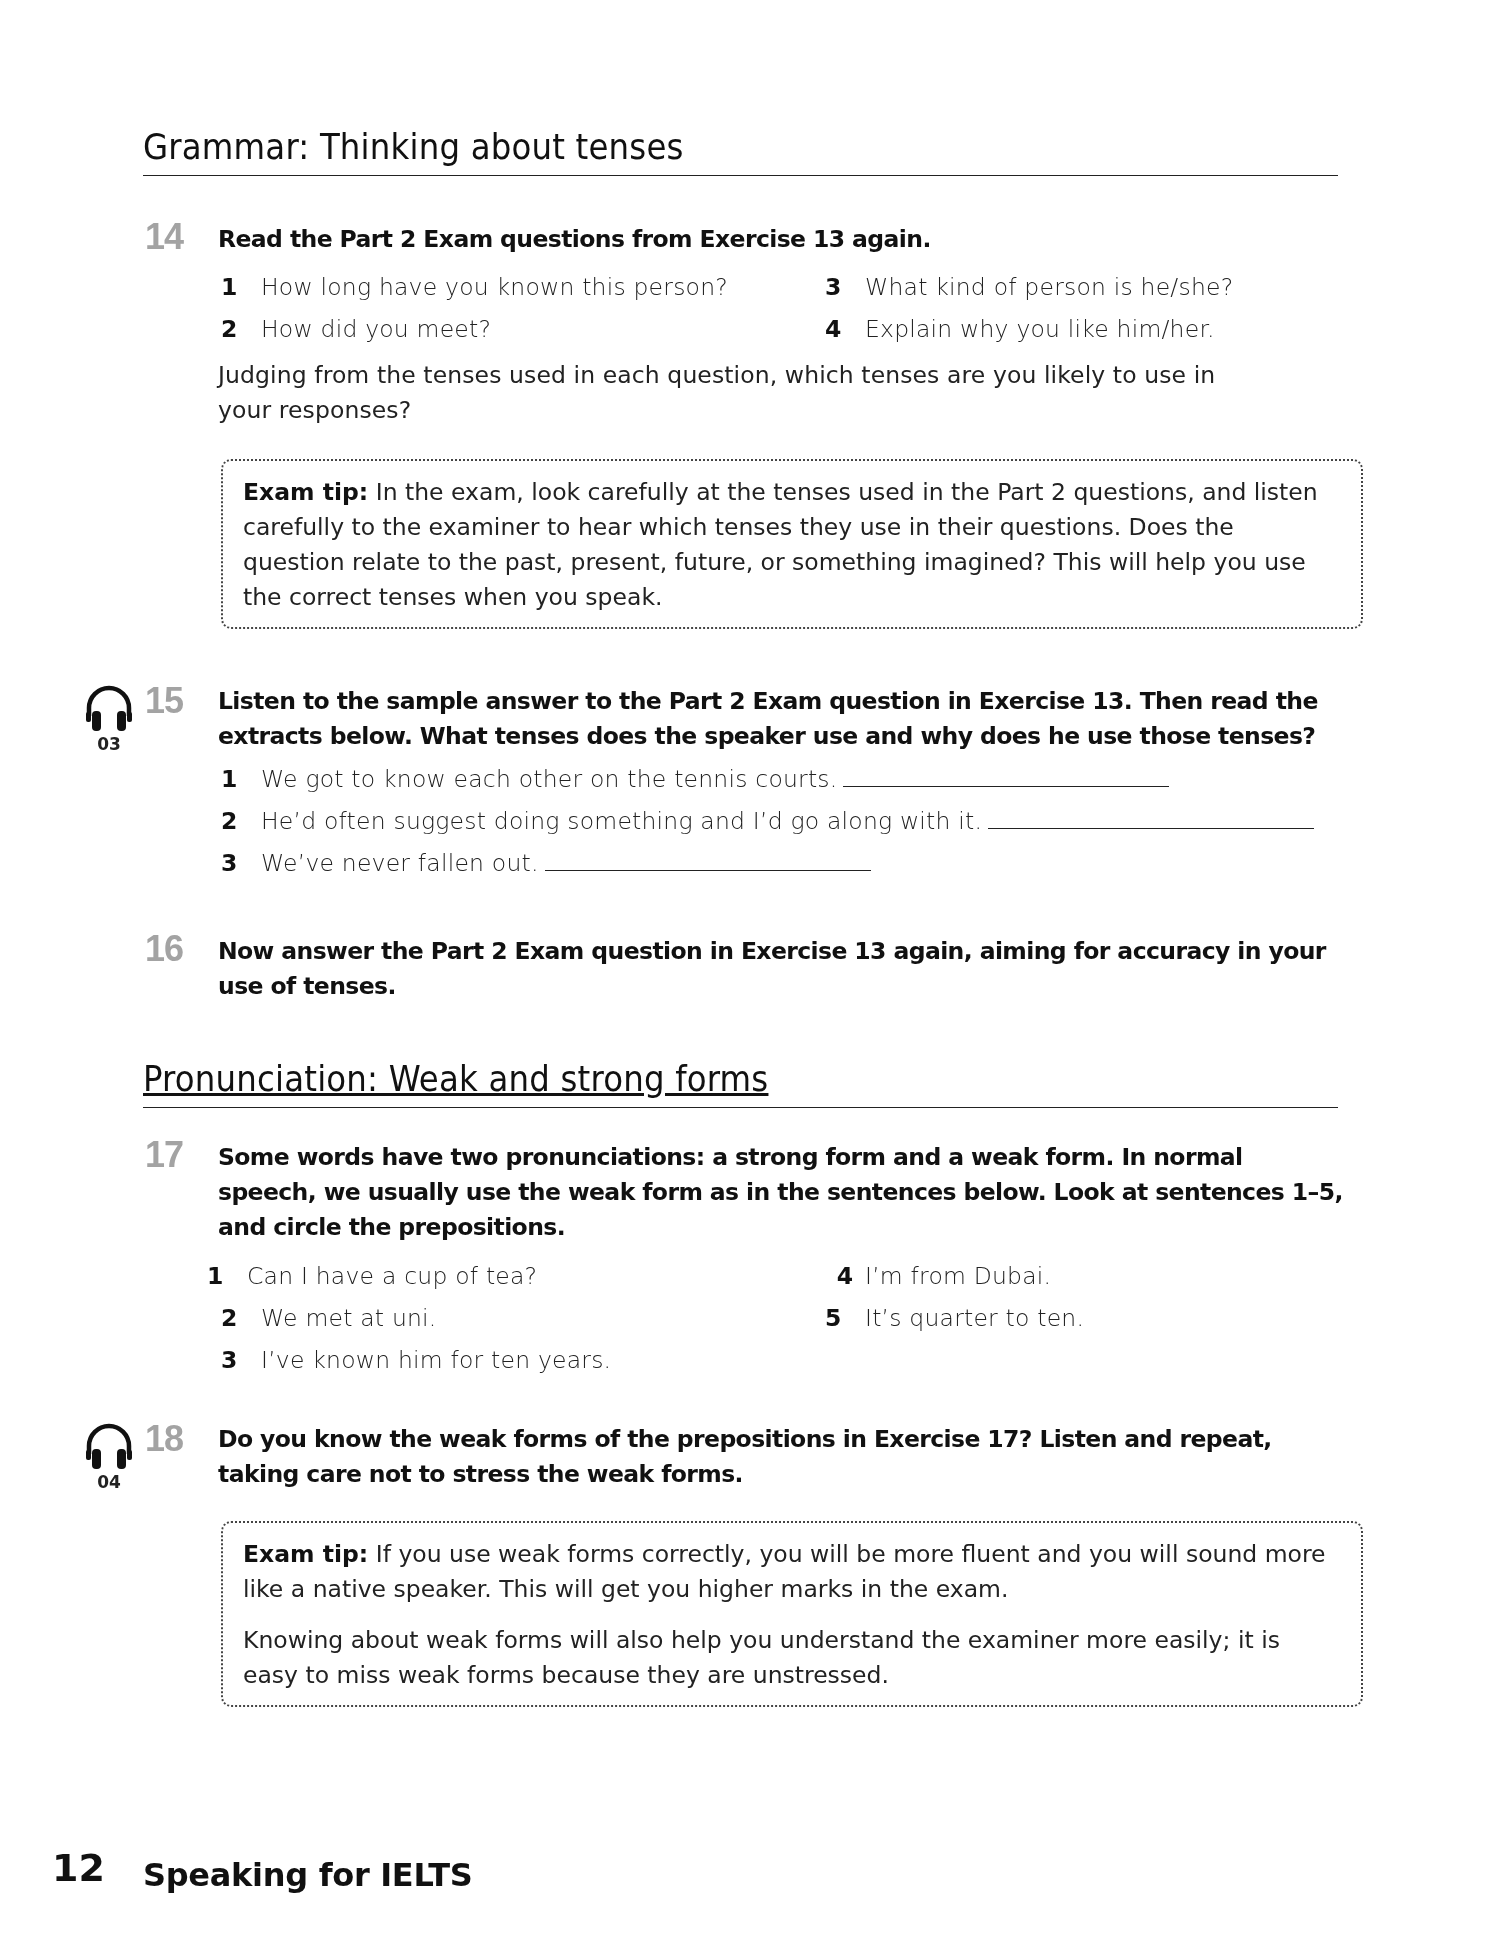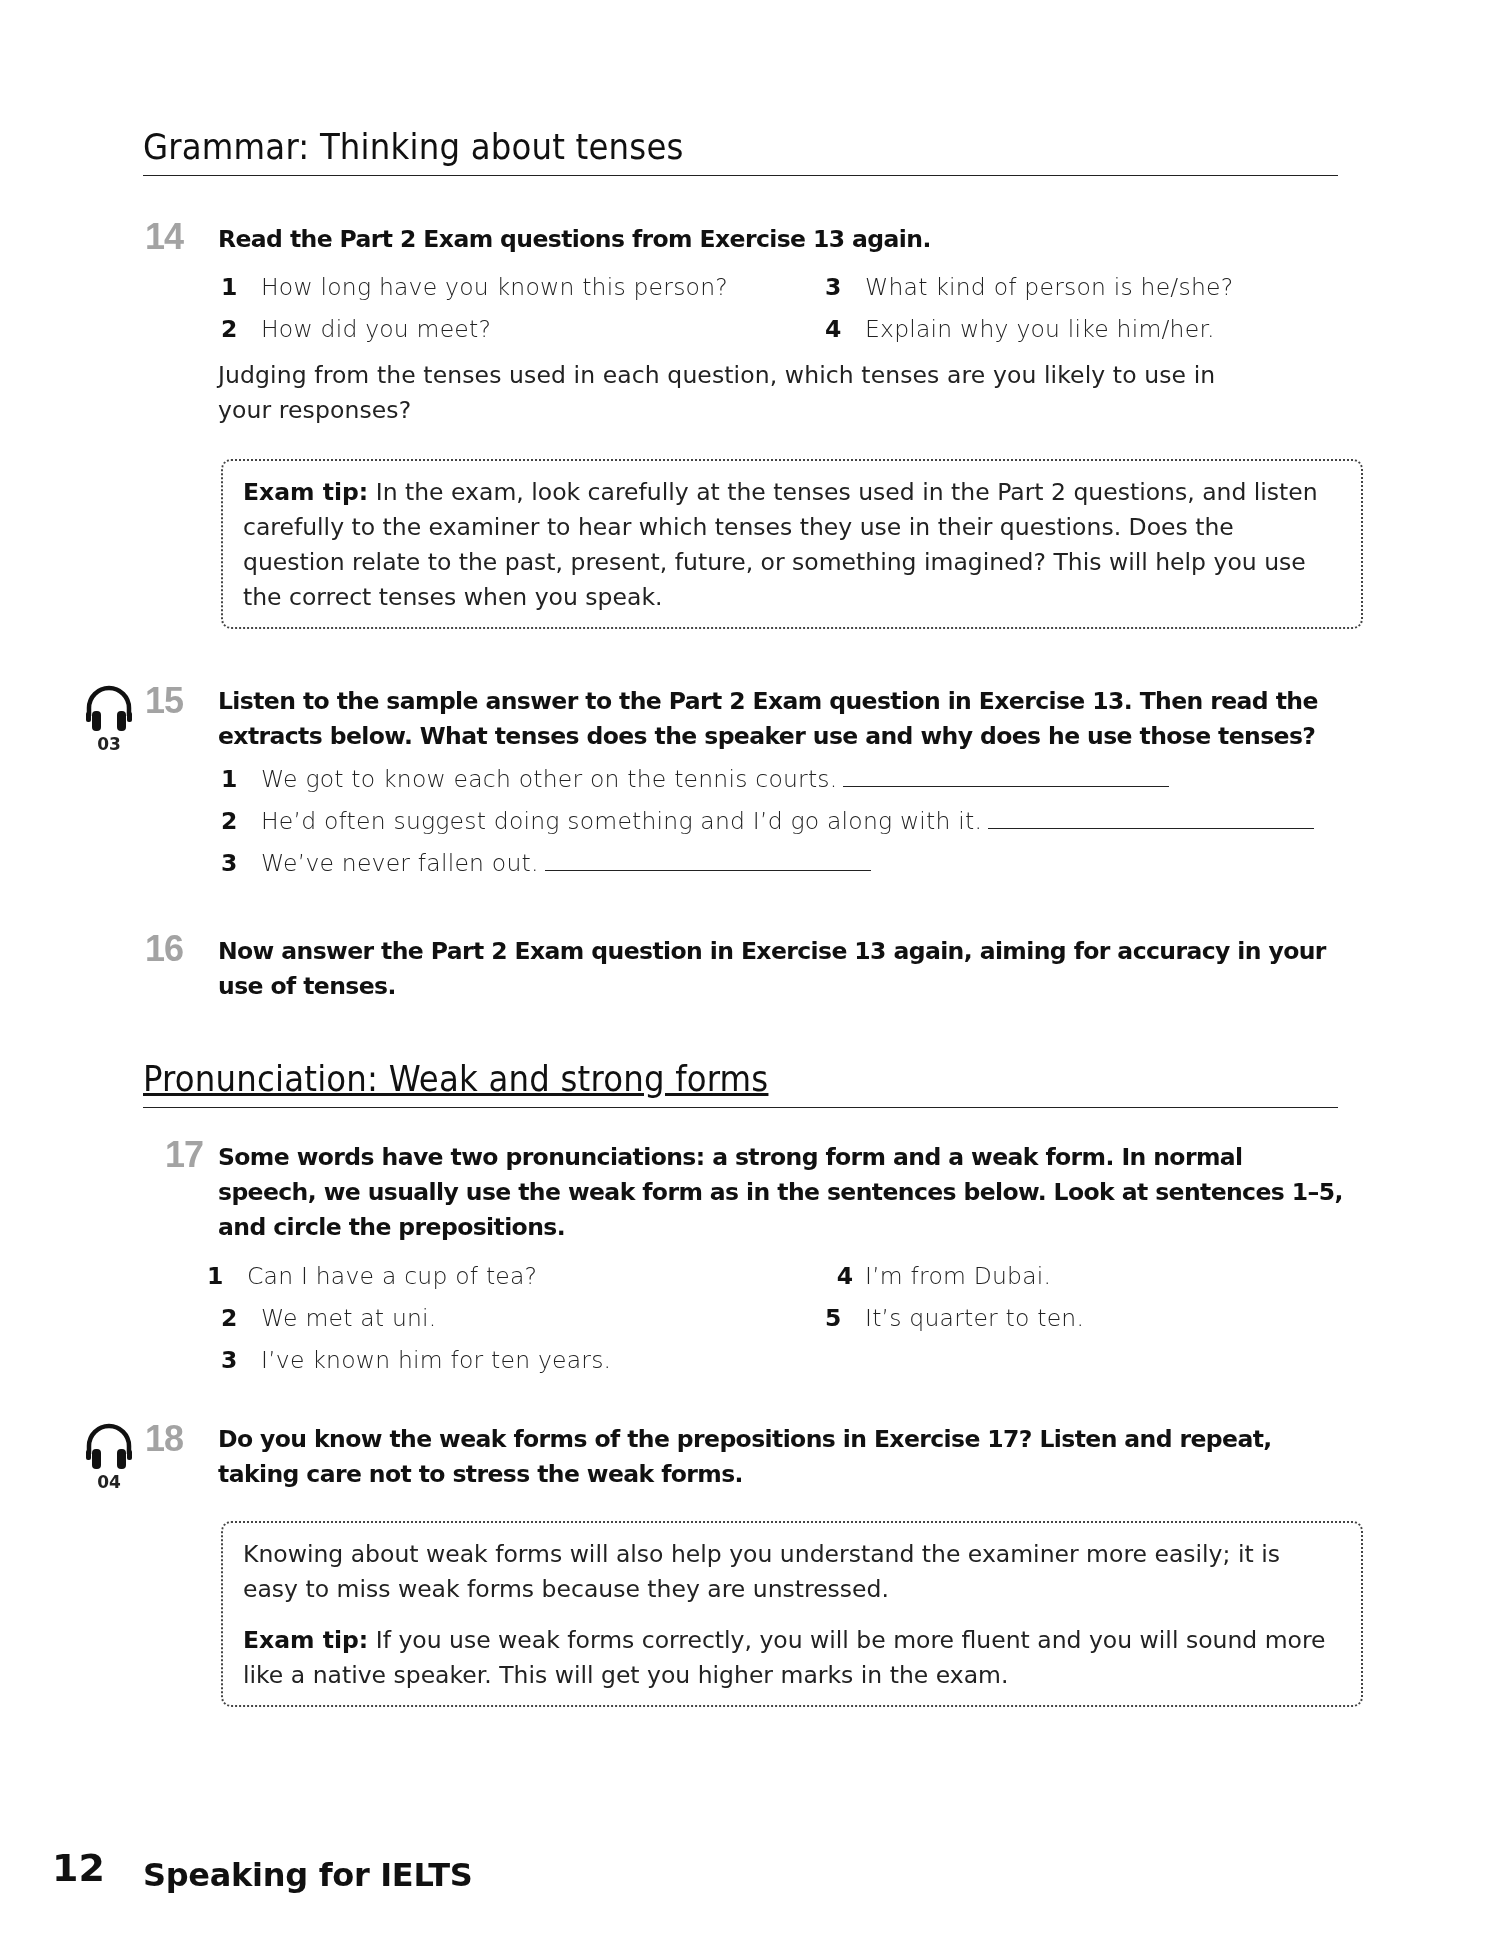--- a/index.html
+++ b/index.html
@@ -56,21 +56,21 @@
 <div class="abs instr" style="top:684px;">Listen to the sample answer to the Part 2 Exam question in Exercise 13. Then read the extracts below. What tenses does the speaker use and why does he use those tenses?</div>
 <div class="abs item" style="left:221px; top:762px;"><span class="n">1</span><span>We got to know each other on the tennis courts.</span><span class="blank" style="width:326px;"></span></div>
 <div class="abs item" style="left:221px; top:804px;"><span class="n">2</span><span>He’d often suggest doing something and I’d go along with it.</span><span class="blank" style="width:326px;"></span></div>
 <div class="abs item" style="left:221px; top:846px;"><span class="n">3</span><span>We’ve never fallen out.</span><span class="blank" style="width:326px;"></span></div>
 
 <div class="abs exnum" style="left:145px; top:928px;">16</div>
 <div class="abs instr" style="top:934px;">Now answer the Part 2 Exam question in Exercise 13 again, aiming for accuracy in your use of tenses.</div>
 
 <div class="abs h2" style="top:1058px;text-decoration:underline;">Pronunciation: Weak and strong forms</div>
 
-<div class="abs exnum" style="left:145px; top:1134px;margin-left:20px;">17</div>
+<div class="abs exnum" style="left:145px; top:1134px;">17</div>
 <div class="abs instr" style="top:1140px;">Some words have two pronunciations: a strong form and a weak form. In normal speech, we usually use the weak form as in the sentences below. Look at sentences 1–5, and circle the prepositions.</div>
 <div class="abs item" style="left:207px; top:1259px;"><span class="n">1</span><span>Can I have a cup of tea?</span></div>
 <div class="abs item" style="left:221px; top:1301px;"><span class="n">2</span><span>We met at uni.</span></div>
 <div class="abs item" style="left:221px; top:1343px;"><span class="n">3</span><span>I’ve known him for ten years.</span></div>
 <div class="abs item" style="left:825px; top:1259px;text-align:center;"><span class="n">4</span><span>I’m from Dubai.</span></div>
 <div class="abs item" style="left:825px; top:1301px;"><span class="n">5</span><span>It’s quarter to ten.</span></div>
 
 <div class="abs hp" style="left:83px; top:1420px;">
   <svg width="52" height="52" viewBox="0 0 52 52">
     <path d="M6 34 V26 A20 20 0 0 1 46 26 V34" fill="none" stroke="#111" stroke-width="4.5"></path>
@@ -78,18 +78,18 @@
     <rect x="9" y="29" width="9" height="20" rx="4" fill="#111"></rect>
     <rect x="34" y="29" width="9" height="20" rx="4" fill="#111"></rect>
     <rect x="44" y="30" width="5" height="10" rx="2" fill="#111"></rect>
   </svg>
 </div>
 <div class="abs track" style="left:83px; top:1472px;">04</div>
 <div class="abs exnum" style="left:145px; top:1418px;">18</div>
 <div class="abs instr" style="top:1422px;">Do you know the weak forms of the prepositions in Exercise 17? Listen and repeat, taking care not to stress the weak forms.</div>
 
 <div class="abs tip" style="top:1521px;">
+  <p><b>Exam tip:</b><span> If you use weak forms correctly, you will be more fluent and you will sound more like a native speaker. This will get you higher marks in the exam.</span></p>
   <p>Knowing about weak forms will also help you understand the examiner more easily; it is easy to miss weak forms because they are unstressed.</p>
-  <p><b>Exam tip:</b><span> If you use weak forms correctly, you will be more fluent and you will sound more like a native speaker. This will get you higher marks in the exam.</span></p>
 </div>
 
 <div class="abs footer-num">12</div>
 <div class="abs footer-title">Speaking for IELTS</div>
 
 </body></html>

